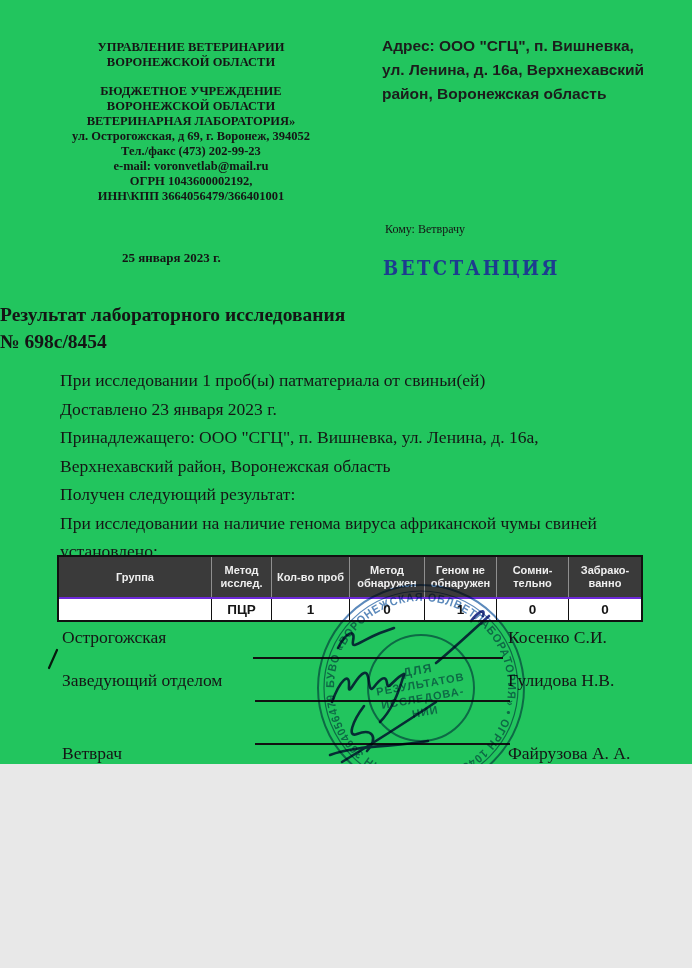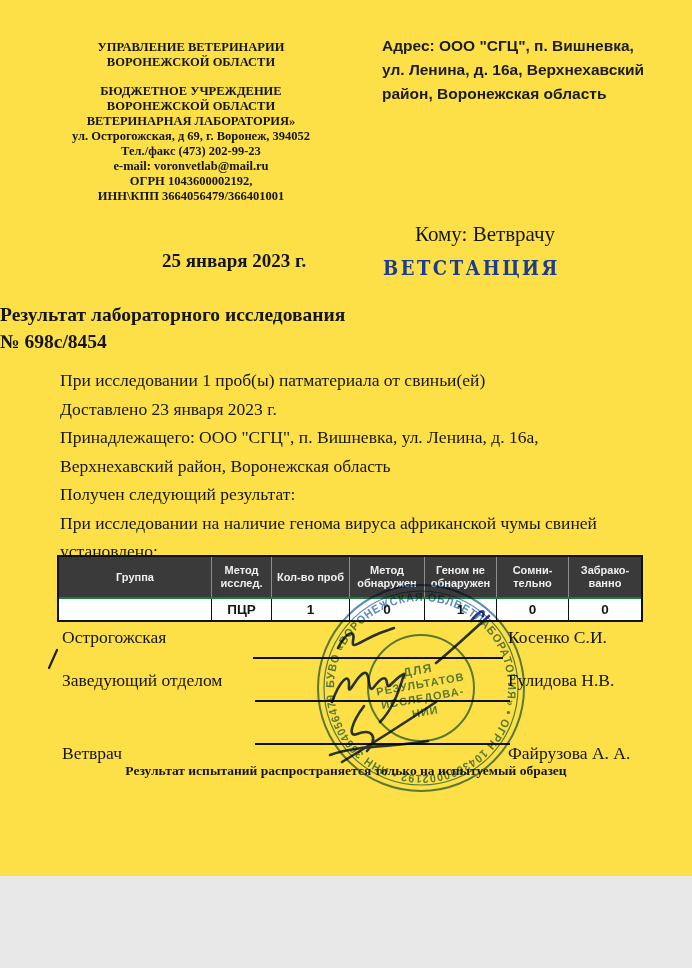--- a/index.html
+++ b/index.html
@@ -1,34 +1,34 @@
 <!DOCTYPE html>
 <html style="--navy: #1d3c8f; --stamp_blue: #4d7fb5; --ink: #2b3a8c; --table_header_bg: #3a3a3a;"><head>
 <meta charset="utf-8">
 <style>
   html,body { margin:0; padding:0; background:#e8e8e8; }
   .page {
-    position:relative; width:692px; height:876px; margin:0 auto;
-    background:#fde047; color:#151515; overflow:hidden;
+    position:relative; width:692px; height:764px; margin:0 auto;
+    background:#22c55e; color:#151515; overflow:hidden;
     font-family:"Liberation Serif", serif;
   }
   
   .org-block {
     position:absolute; left:62px; top:40px; width:258px;
     text-align:center; font-weight:bold; font-size:12.5px; line-height:15px;
   }
   .org-gap { height:14px; }
   
   .addr-block {
     position:absolute; left:382px; top:34px; width:280px;
     font-family:"Liberation Sans", sans-serif; font-weight:bold;
     font-size:15.5px; line-height:24px; color:#1c1c1c;
   }
-  .kome   { position:absolute; left:385px; top:222px; font-size:21px;margin-left:30px; }
-  .date   { position:absolute; left:122px; top:250px; font-size:19px; font-weight:bold;margin-left:40px; }
+  .kome   { position:absolute; left:385px; top:222px; font-size:12px; }
+  .date   { position:absolute; left:122px; top:250px; font-size:13px; font-weight:bold; }
   .vetstation {
     position:absolute; left:383px; top:256px;
     font-family:"DejaVu Serif", serif; font-weight:bold; font-size:18px;
     color:var(--navy); letter-spacing:2.5px;
     transform:scaleY(1.12); transform-origin:left top;
   }
   
   .title {
     position:absolute; left:0; top:301px; width:100%; text-align:left;
     font-weight:bold; font-size:19.5px; line-height:27px;
@@ -50,21 +50,21 @@
     grid-template-columns:152px 60px 78px 75px 72px 72px 1fr;
   }
   .t-head { background:var(--table_header_bg); color:#efefef; }
   .t-head .cell {
     font-size:11px; line-height:13px; text-align:center; white-space:pre-line;
     border-left:1px solid #8f8f8f; min-height:40px;
     display:flex; align-items:center; justify-content:center; padding:1px 2px;
     box-sizing:border-box;
   }
   .t-head .cell:first-child { border-left:none; }
-  .t-body { border-top:2px solid #15803d; background:#fff; }
+  .t-body { border-top:2px solid #6d28d9; background:#fff; }
   .t-body .cell {
     font-size:13.5px; text-align:center; padding:3px 2px; min-height:17px;
     border-left:1px solid #111; box-sizing:border-box;
   }
   .t-body .cell:first-child { border-left:none; }
   
   .sig-row { position:absolute; left:62px; width:580px; height:22px; font-size:17.5px; }
   .sig-row-1 { top:627px; } .sig-row-2 { top:670px; } .sig-row-3 { top:743px; }
   .sig-name { position:absolute; left:446px; top:0; }
   .sig-line { position:absolute; border-top:2px solid #111; }

